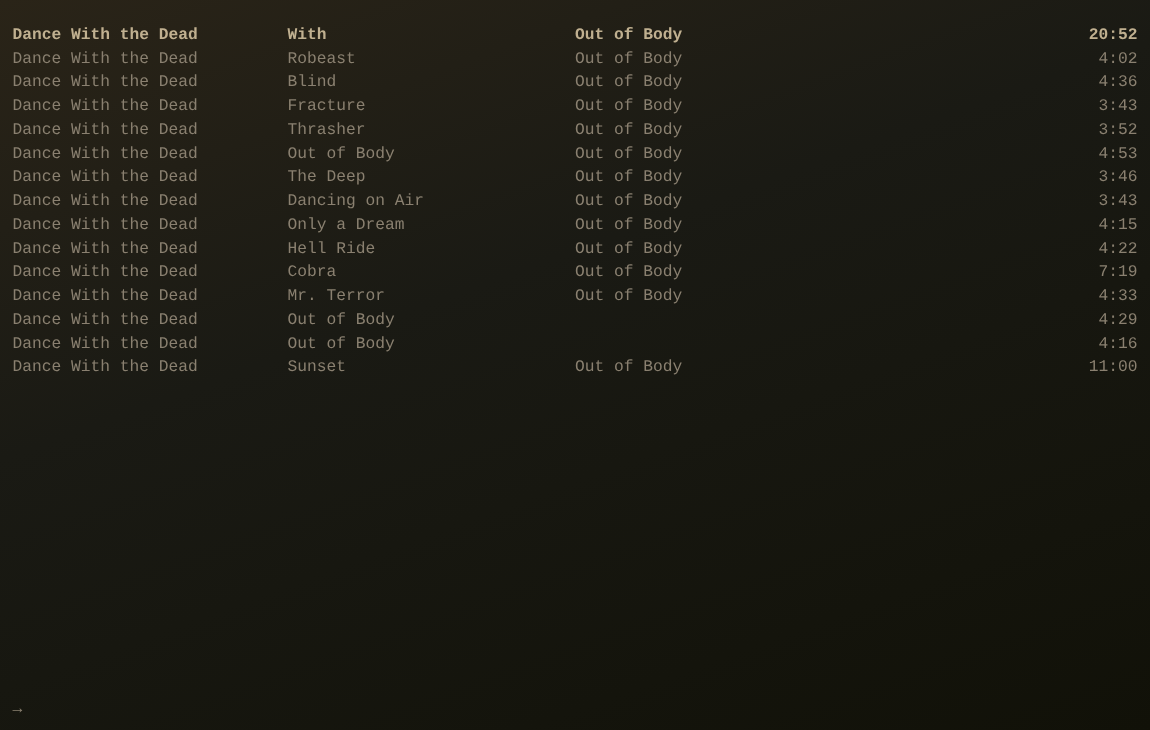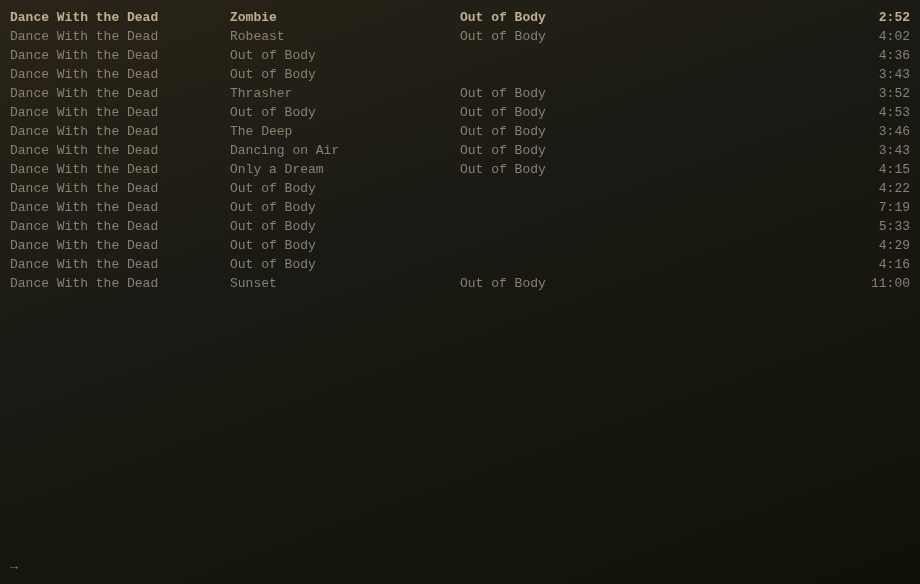--- a/index.html
+++ b/index.html
@@ -13,21 +13,21 @@
       height: 584px;
       background: linear-gradient(160deg, #2a2418 0%, #1a1a14 40%, #111108 100%);
       font-family: 'Courier New', Courier, monospace;
       color: #8a8070;
       font-size: 13px;
       overflow: hidden;
       position: relative;
     }
 
     .table-container {
-      padding: 8px 0;
+      padding: 18px 0;
       width: 100%;
     }
 
     .table-row {
       display: flex;
       align-items: center;
       padding: 2px 10px;
       height: 19px;
     }
 
@@ -64,39 +64,41 @@
       font-size: 13px;
     }
   </style>
 </head>
 <body>
 
 <div class="table-container">
 
   <div class="table-row header">
     <span class="col-artist">Dance With the Dead</span>
-    <span class="col-title">Zombie</span>
+    <span class="col-title">With</span>
     <span class="col-album">Out of Body</span>
-    <span class="col-duration">2:52</span>
+    <span class="col-duration">20:52</span>
   </div>
 
   <div id="tracks-body">
       <div class="table-row">
         <span class="col-artist">Dance With the Dead</span>
         <span class="col-title">Robeast</span>
         <span class="col-album">Out of Body</span>
         <span class="col-duration">4:02</span>
       </div>
       <div class="table-row">
         <span class="col-artist">Dance With the Dead</span>
+        <span class="col-title">Blind</span>
         <span class="col-album">Out of Body</span>
         <span class="col-duration">4:36</span>
       </div>
       <div class="table-row">
         <span class="col-artist">Dance With the Dead</span>
+        <span class="col-title">Fracture</span>
         <span class="col-album">Out of Body</span>
         <span class="col-duration">3:43</span>
       </div>
       <div class="table-row">
         <span class="col-artist">Dance With the Dead</span>
         <span class="col-title">Thrasher</span>
         <span class="col-album">Out of Body</span>
         <span class="col-duration">3:52</span>
       </div>
       <div class="table-row">
@@ -118,32 +120,35 @@
         <span class="col-duration">3:43</span>
       </div>
       <div class="table-row">
         <span class="col-artist">Dance With the Dead</span>
         <span class="col-title">Only a Dream</span>
         <span class="col-album">Out of Body</span>
         <span class="col-duration">4:15</span>
       </div>
       <div class="table-row">
         <span class="col-artist">Dance With the Dead</span>
+        <span class="col-title">Hell Ride</span>
         <span class="col-album">Out of Body</span>
         <span class="col-duration">4:22</span>
       </div>
       <div class="table-row">
         <span class="col-artist">Dance With the Dead</span>
+        <span class="col-title">Cobra</span>
         <span class="col-album">Out of Body</span>
         <span class="col-duration">7:19</span>
       </div>
       <div class="table-row">
         <span class="col-artist">Dance With the Dead</span>
+        <span class="col-title">Mr. Terror</span>
         <span class="col-album">Out of Body</span>
-        <span class="col-duration">5:33</span>
+        <span class="col-duration">4:33</span>
       </div>
       <div class="table-row">
         <span class="col-artist">Dance With the Dead</span>
         <span class="col-album">Out of Body</span>
         <span class="col-duration">4:29</span>
       </div>
       <div class="table-row">
         <span class="col-artist">Dance With the Dead</span>
         <span class="col-album">Out of Body</span>
         <span class="col-duration">4:16</span>

